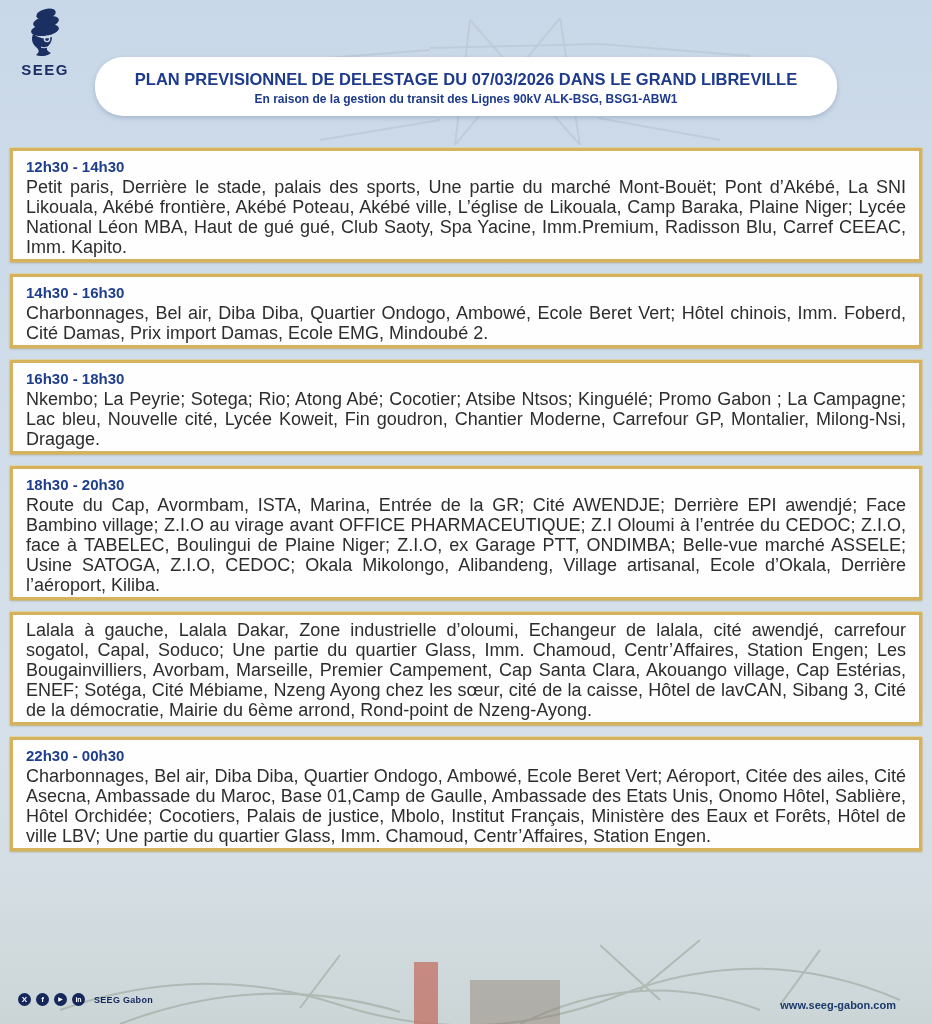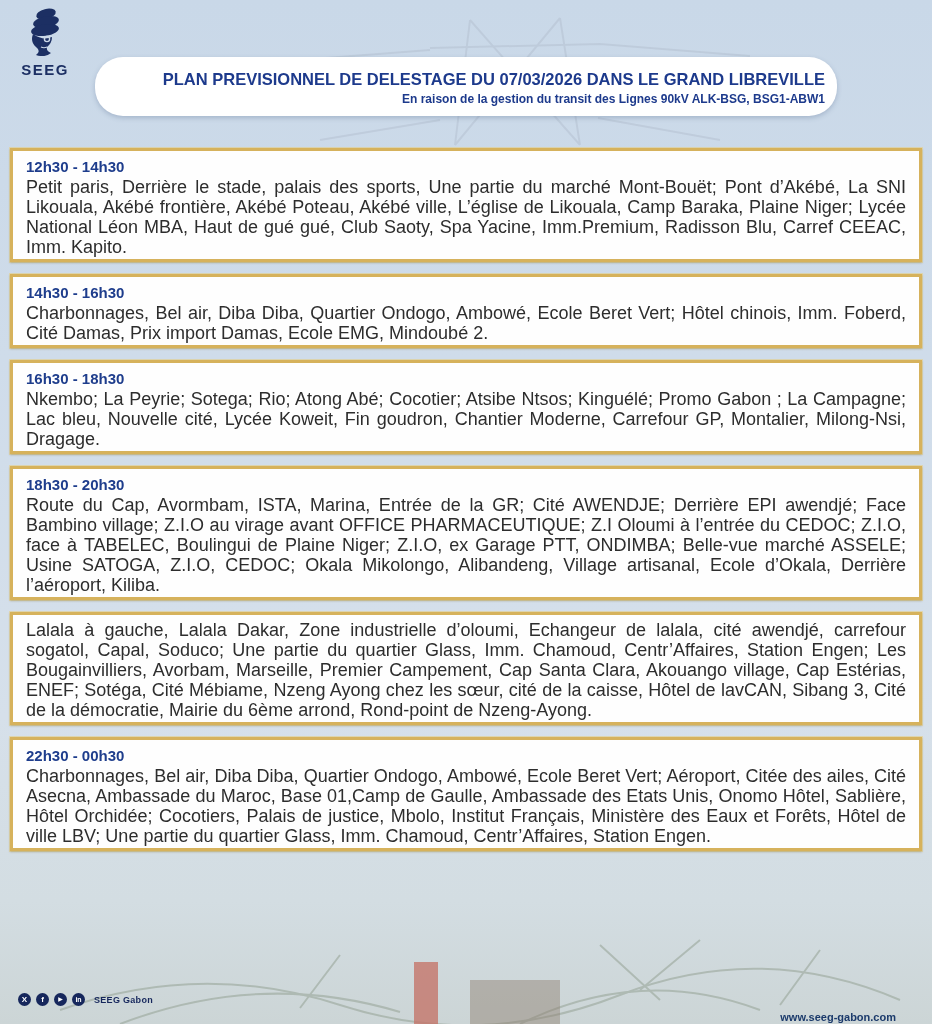--- a/index.html
+++ b/index.html
@@ -19,21 +19,21 @@
   .layer { position: relative; z-index: 1; }
 
   
   .logo { position: absolute; left: 16px; top: 6px; width: 58px; text-align: center; }
   .logo-text { display: block; color: #1c2f63; font-weight: bold; font-size: 15px; letter-spacing: 1.5px; margin-top: 1px; }
 
   
   .banner {
     position: absolute; left: 95px; top: 57px; width: 742px;
     background: #ffffff; border-radius: 28px;
-    padding: 12px 12px 10px; text-align: right;
+    padding: 12px 12px 10px; text-align: center;
     box-shadow: 0 2px 5px rgba(70, 90, 130, 0.28);
   }
   .banner-title { margin: 0; font-size: 16.5px; line-height: 21px; color: #1d3a8c; font-weight: bold; }
   .banner-subtitle { margin: 2px 0 0; font-size: 12px; color: #1d3a8c; font-weight: bold; }
 
   
   .schedule { position: absolute; left: 10px; right: 10px; top: 148px; }
   .slot {
     background: #fefefe;
     border: 3px solid #d6b25c;
@@ -49,21 +49,21 @@
   .social { position: absolute; left: 18px; top: 11px; display: flex; gap: 5px; align-items: center; }
   .sicon {
     width: 13px; height: 13px; border-radius: 50%;
     background: #16275c; color: #ffffff;
     font-size: 8px; line-height: 13px; text-align: center; font-weight: bold;
     display: inline-block; overflow: hidden;
   }
   .sicon.yt { font-size: 6px; }
   .sicon.in { font-size: 7px; }
   .brand { color: #16275c; font-size: 9px; font-weight: bold; margin-left: 4px; letter-spacing: 0.3px; text-align: center; }
-  .site { position: absolute; right: 36px; top: 29px; color: #1b3a6b; font-size: 11px; font-weight: bold; }
+  .site { position: absolute; right: 36px; top: 17px; color: #1b3a6b; font-size: 11px; font-weight: bold; }
 </style>
 </head>
 <body>
 
 <div class="page">
 
   <svg class="bg-decor" width="932" height="1024" viewBox="0 0 932 1024" aria-hidden="true">
     <g stroke="#b6c2d2" stroke-width="2" opacity="0.55" fill="none">
       <path d="M470 20 L455 145 M560 18 L580 145 M470 20 L580 145 M560 18 L455 145"></path>
       <path d="M430 48 L600 44 M440 90 L595 88 M300 60 L430 50 M600 44 L750 56 M320 140 L440 120 M598 118 L720 140"></path>

